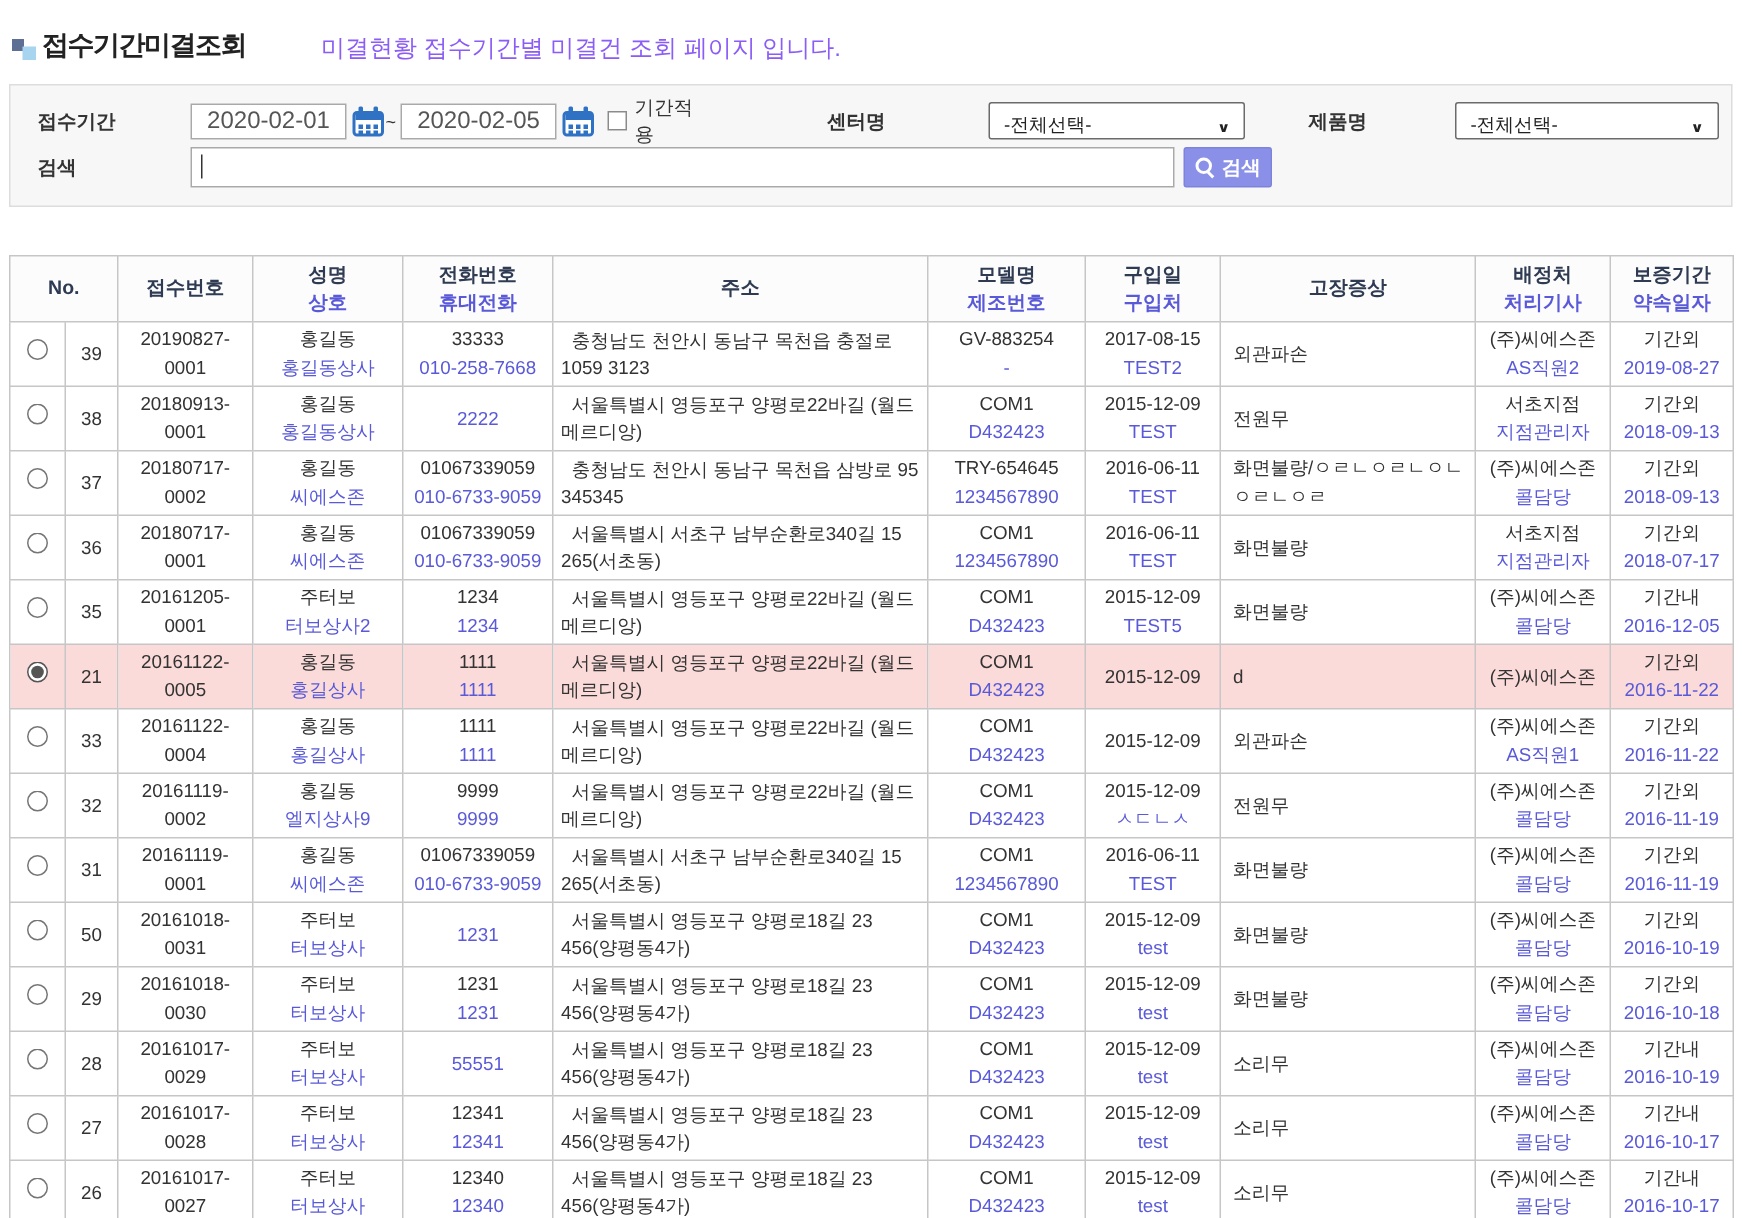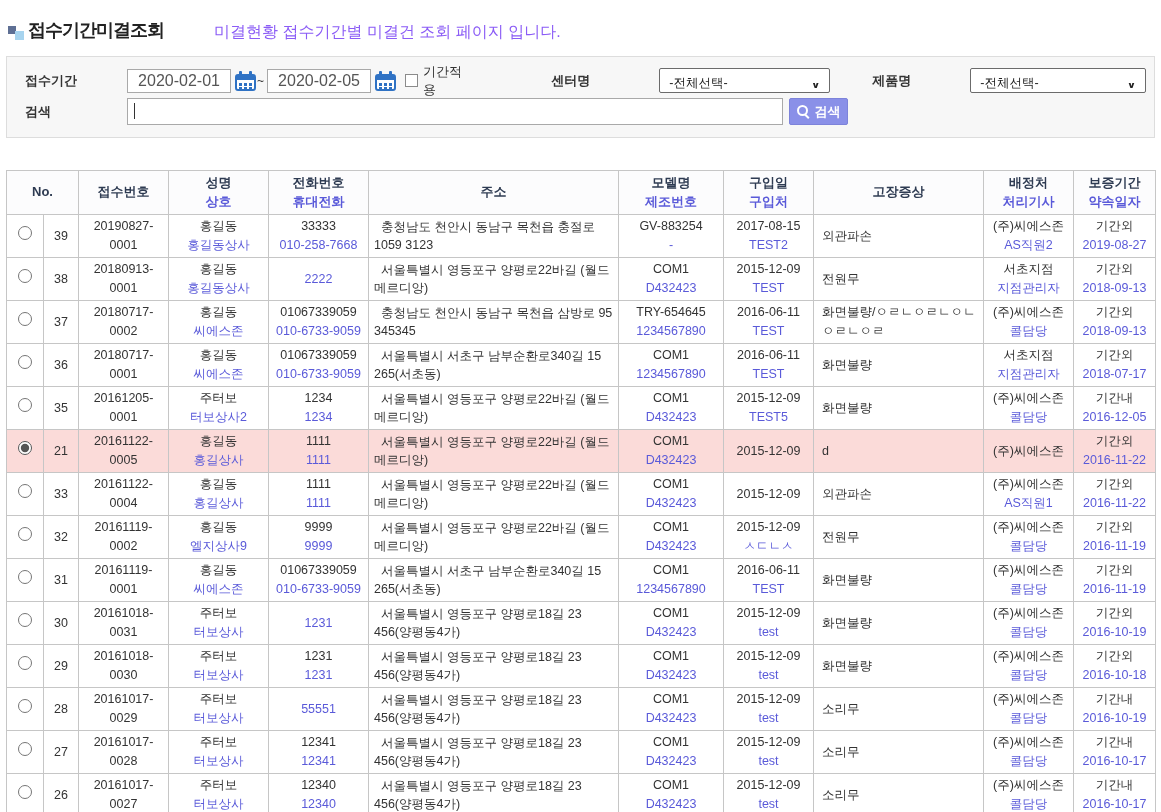--- a/index.html
+++ b/index.html
@@ -460,21 +460,21 @@
             <div>(주)씨에스존</div>
             <div class="sub">콜담당</div>
           </td>
           <td>
             <div>기간외</div>
             <div class="sub">2016-11-19</div>
           </td>
         </tr>
         <tr>
           <td><input type="radio" name="row-select" style=""></td>
-          <td>30</td>
+          <td>50</td>
           <td>20161018-0031</td>
           <td>
             <div>주터보</div>
             <div class="sub">터보상사</div>
           </td>
           <td>
             <div class="sub">1231</div>
           </td>
           <td class="addr">서울특별시 영등포구 양평로18길 23 456(양평동4가)</td>
           <td>

